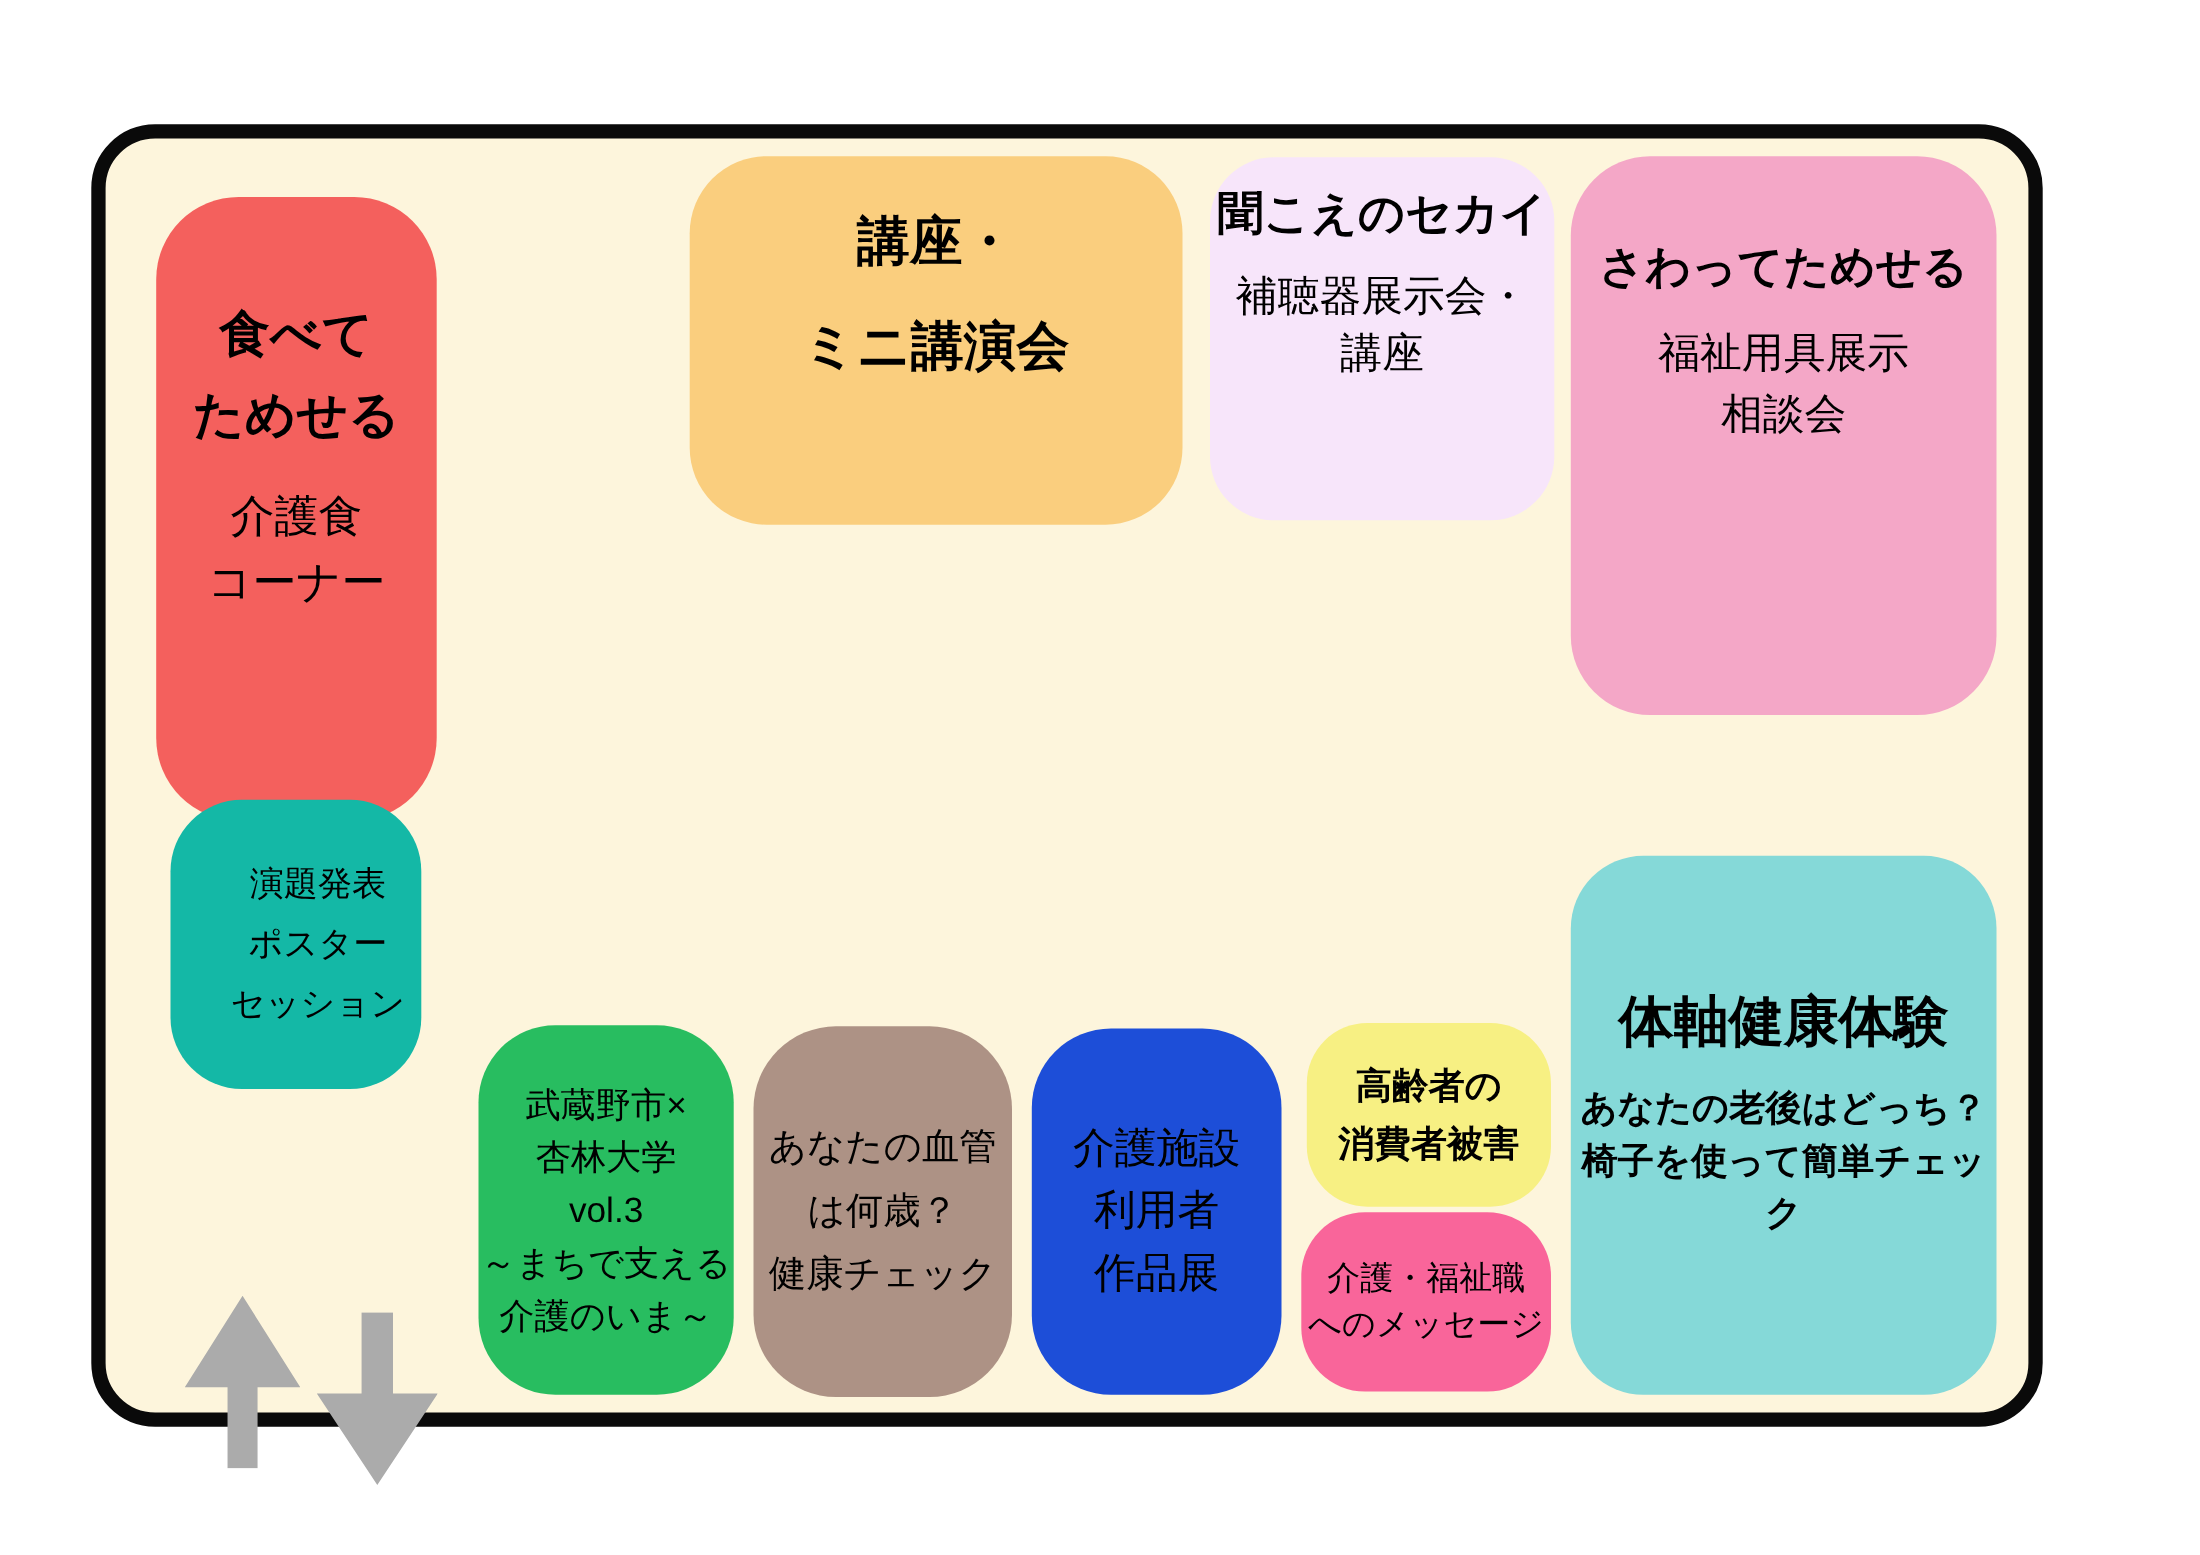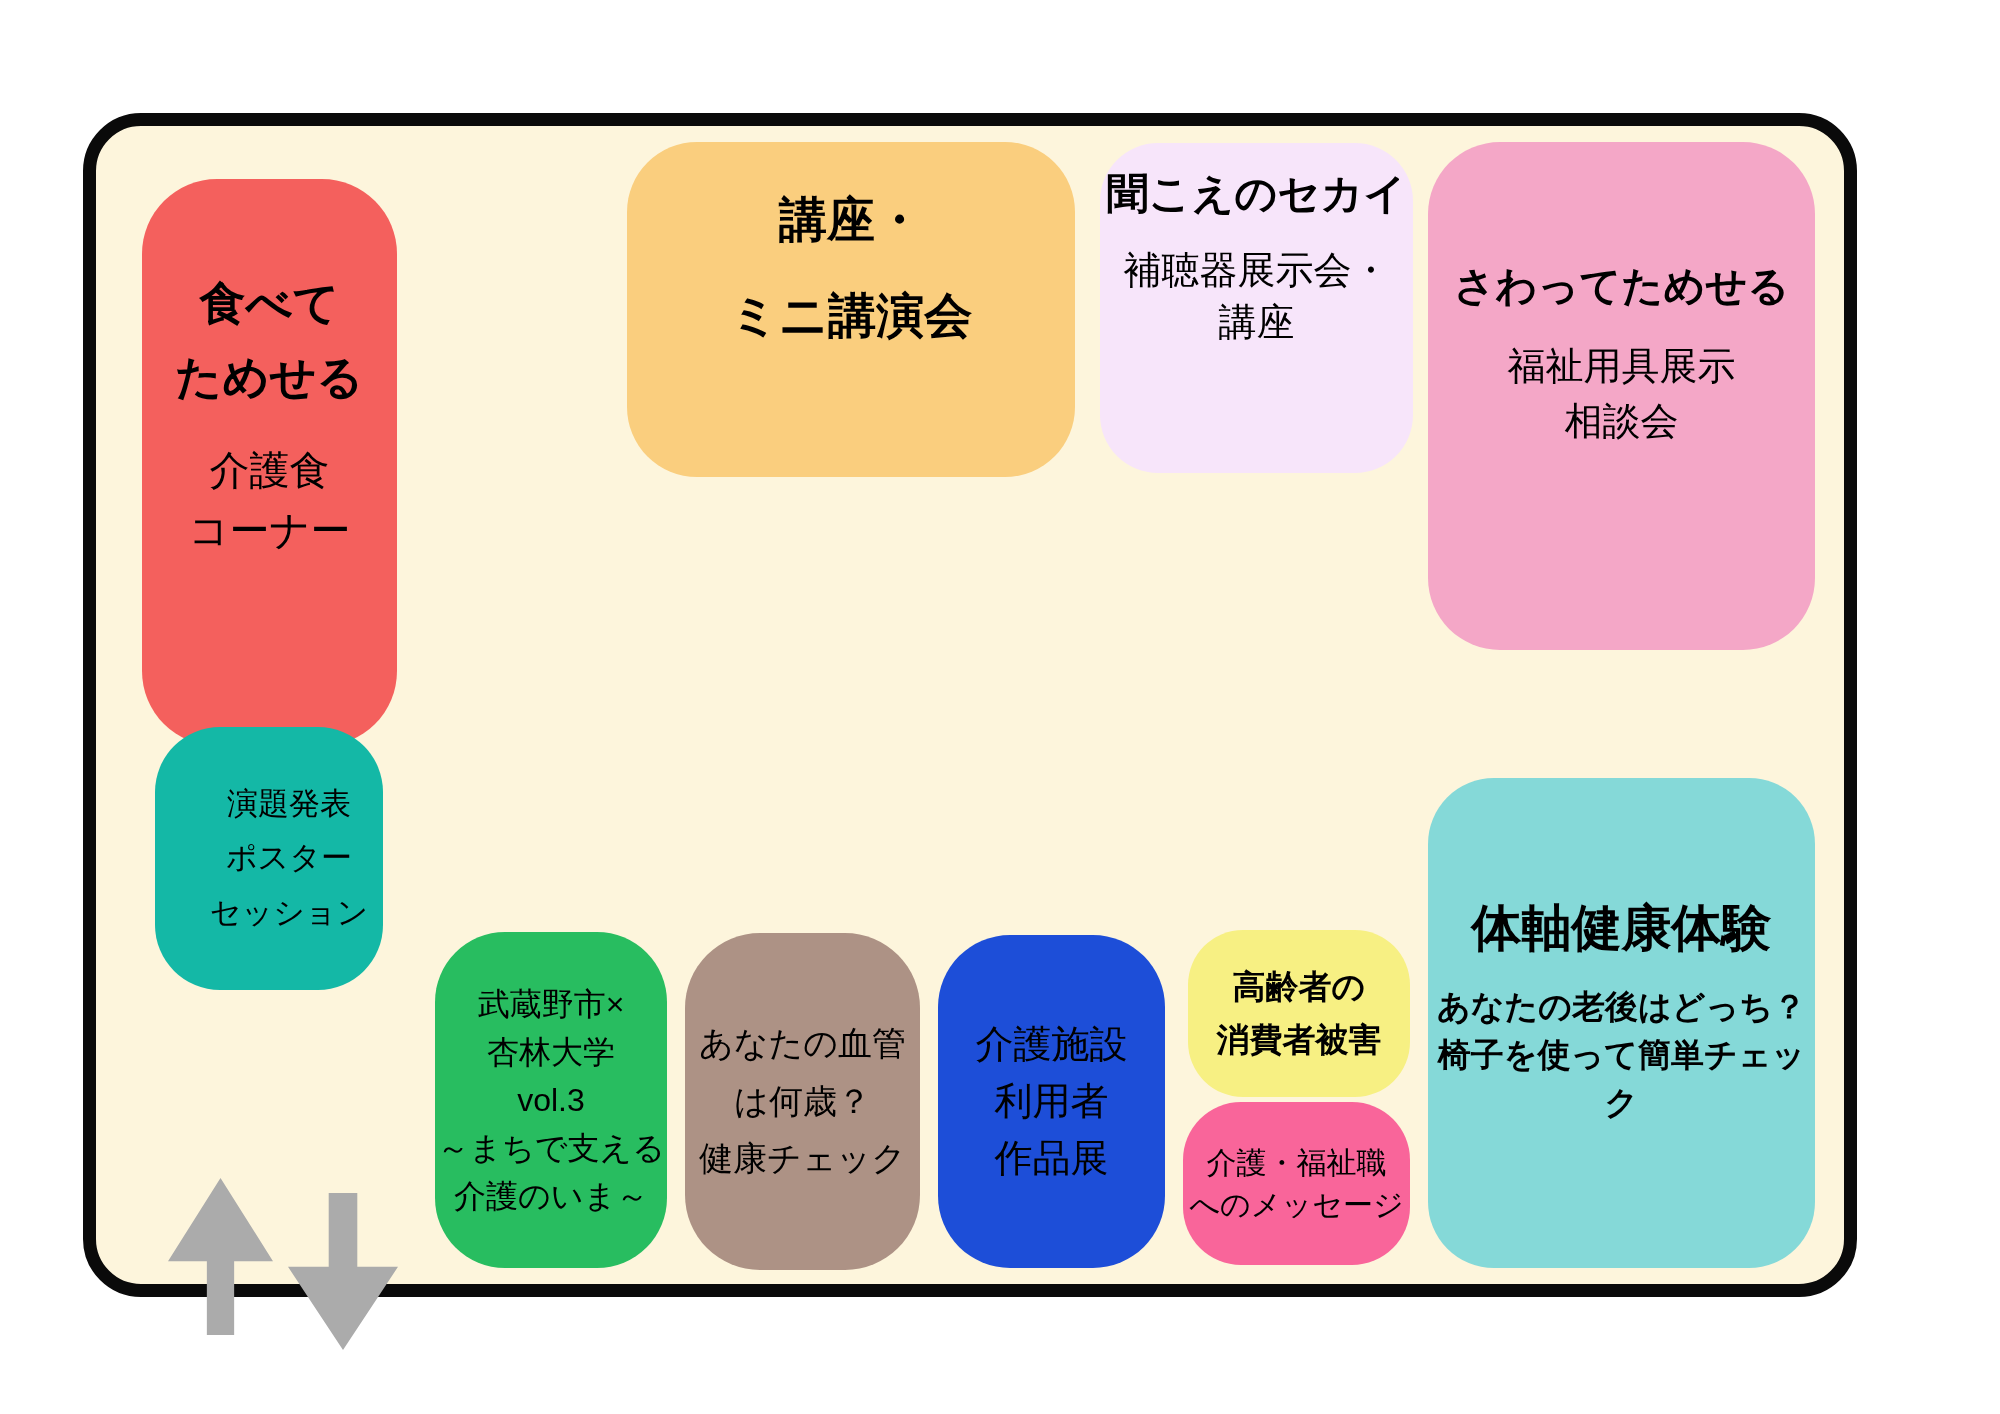--- a/index.html
+++ b/index.html
@@ -40,21 +40,21 @@
   #b-careplan  { left:422px;  top:142px;  width:168px; height:326px; border-radius:80px; }
   #b-careplan .body  { font-size:30px; line-height:1.7; }
 
   #b-kouza     { left:627px;  top:142px;  width:448px; height:335px; border-radius:70px; justify-content:flex-start; padding-top:30px; }
   #b-kouza .heading  { font-size:48px; line-height:2.0; }
 
   #b-kikoe     { left:1100px; top:143px;  width:313px; height:330px; border-radius:58px; justify-content:flex-start; padding-top:26px; }
   #b-kikoe .heading  { font-size:42px; line-height:1.2; margin-bottom:26px; }
   #b-kikoe .body     { font-size:38px; line-height:1.35; }
 
-  #b-sawatte   { left:1428px; top:142px;  width:387px; height:508px; border-radius:72px; justify-content:flex-start; padding-top:120px; }
+  #b-sawatte   { left:1428px; top:142px;  width:387px; height:508px; border-radius:72px; justify-content:flex-start; padding-top:76px; }
   #b-sawatte .heading { font-size:41px; line-height:1.2; margin-bottom:28px; }
   #b-sawatte .body    { font-size:38px; line-height:1.45; }
 
   #b-endai     { left:155px;  top:727px;  width:228px; height:263px; border-radius:65px; }
   #b-endai .body     { font-size:31px; line-height:1.75; }
 
   #b-musashino { left:435px;  top:932px;  width:232px; height:336px; border-radius:70px; }
   #b-musashino .body { font-size:32px; line-height:1.5; }
 
   #b-kekkan    { left:685px;  top:933px;  width:235px; height:337px; border-radius:75px; }

